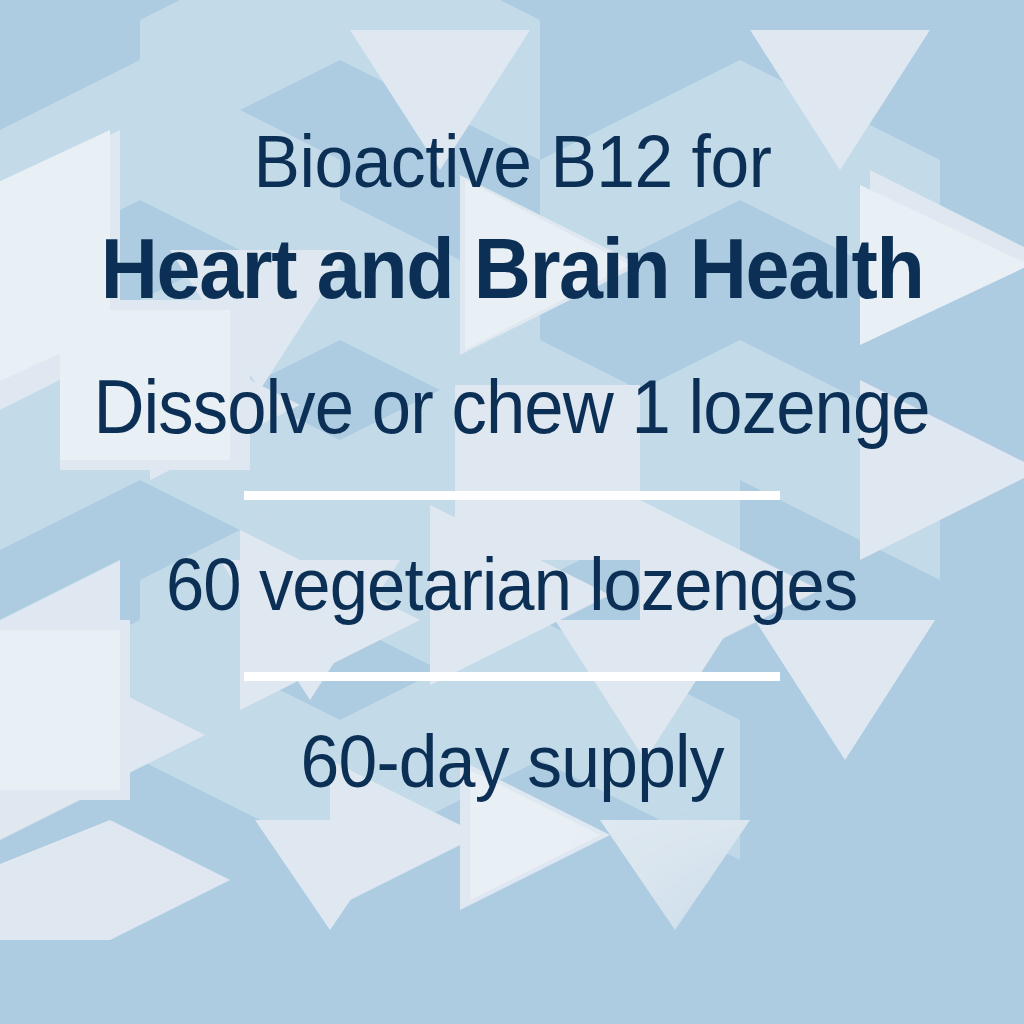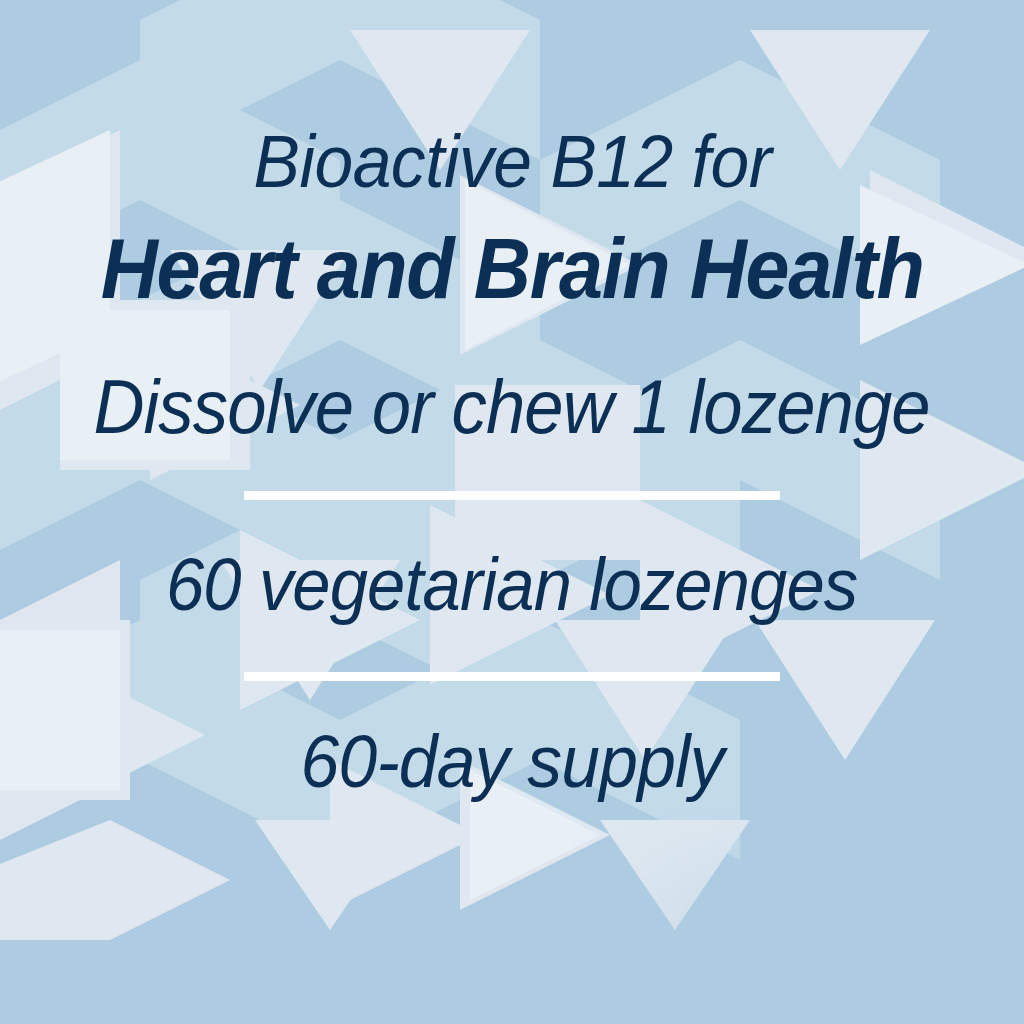--- a/index.html
+++ b/index.html
@@ -8,21 +8,20 @@
     background: #ffffff;
   }
 
   #card {
     position: relative;
     width: 1024px;
     height: 1024px;
     overflow: hidden;
     background: #aecce1;
     font-family: "Liberation Sans", "DejaVu Sans", sans-serif;
-    font-style: italic;
   }
 
   
   #watermark {
     position: absolute;
     left: 0;
     top: 0;
     width: 1024px;
     height: 1024px;
     pointer-events: none;

